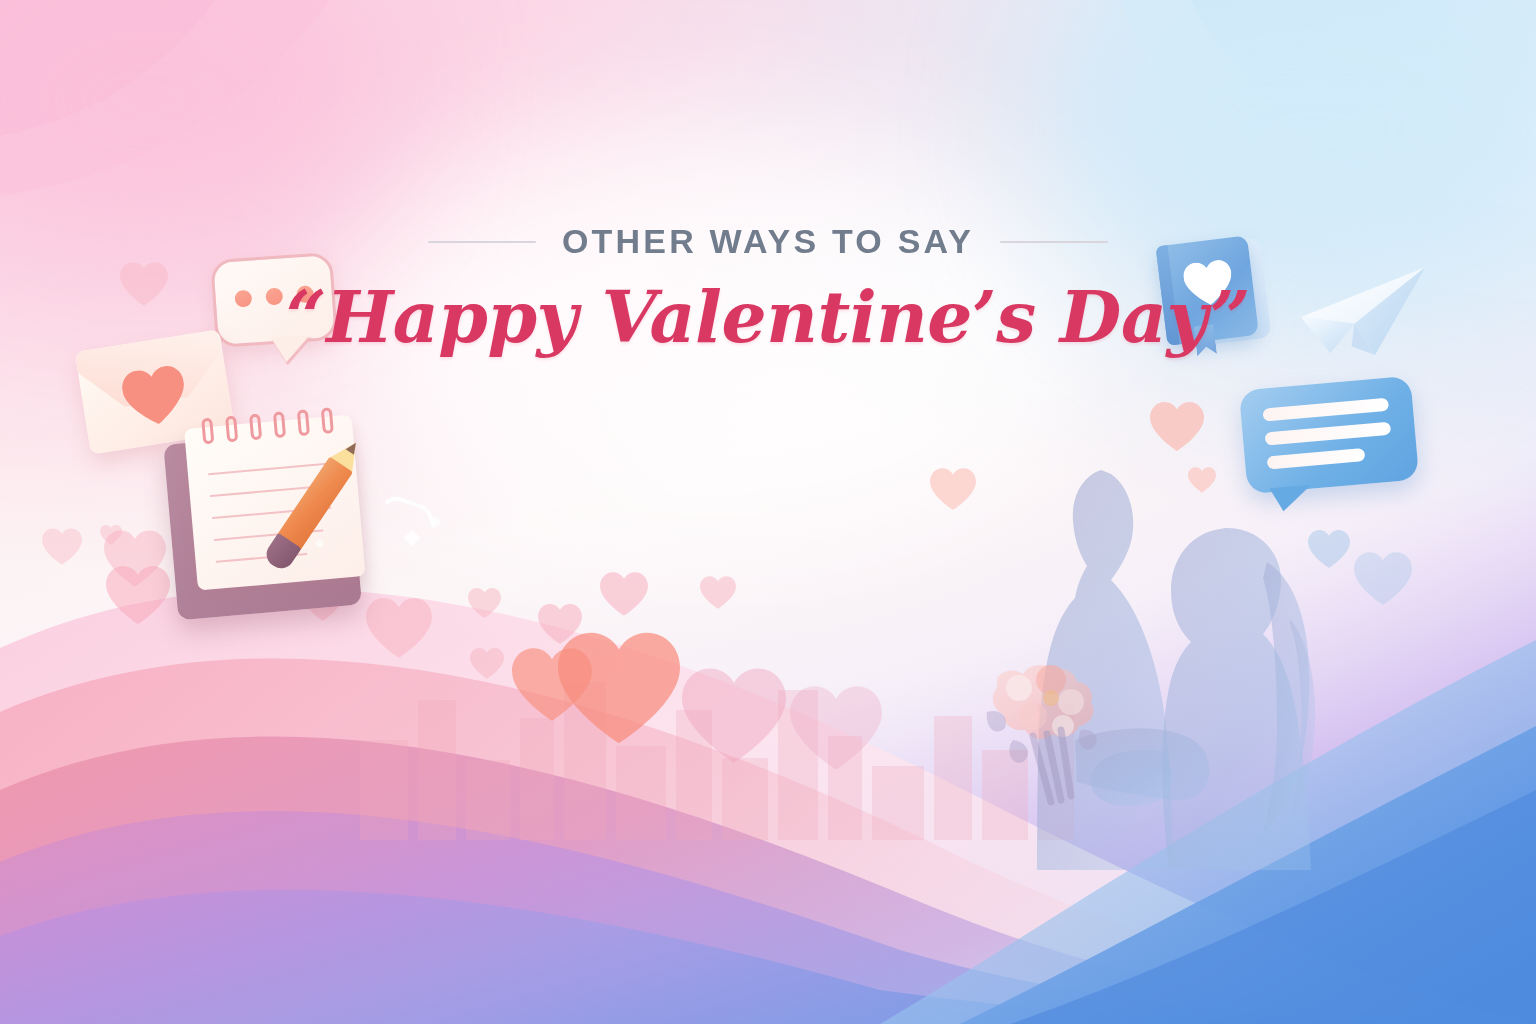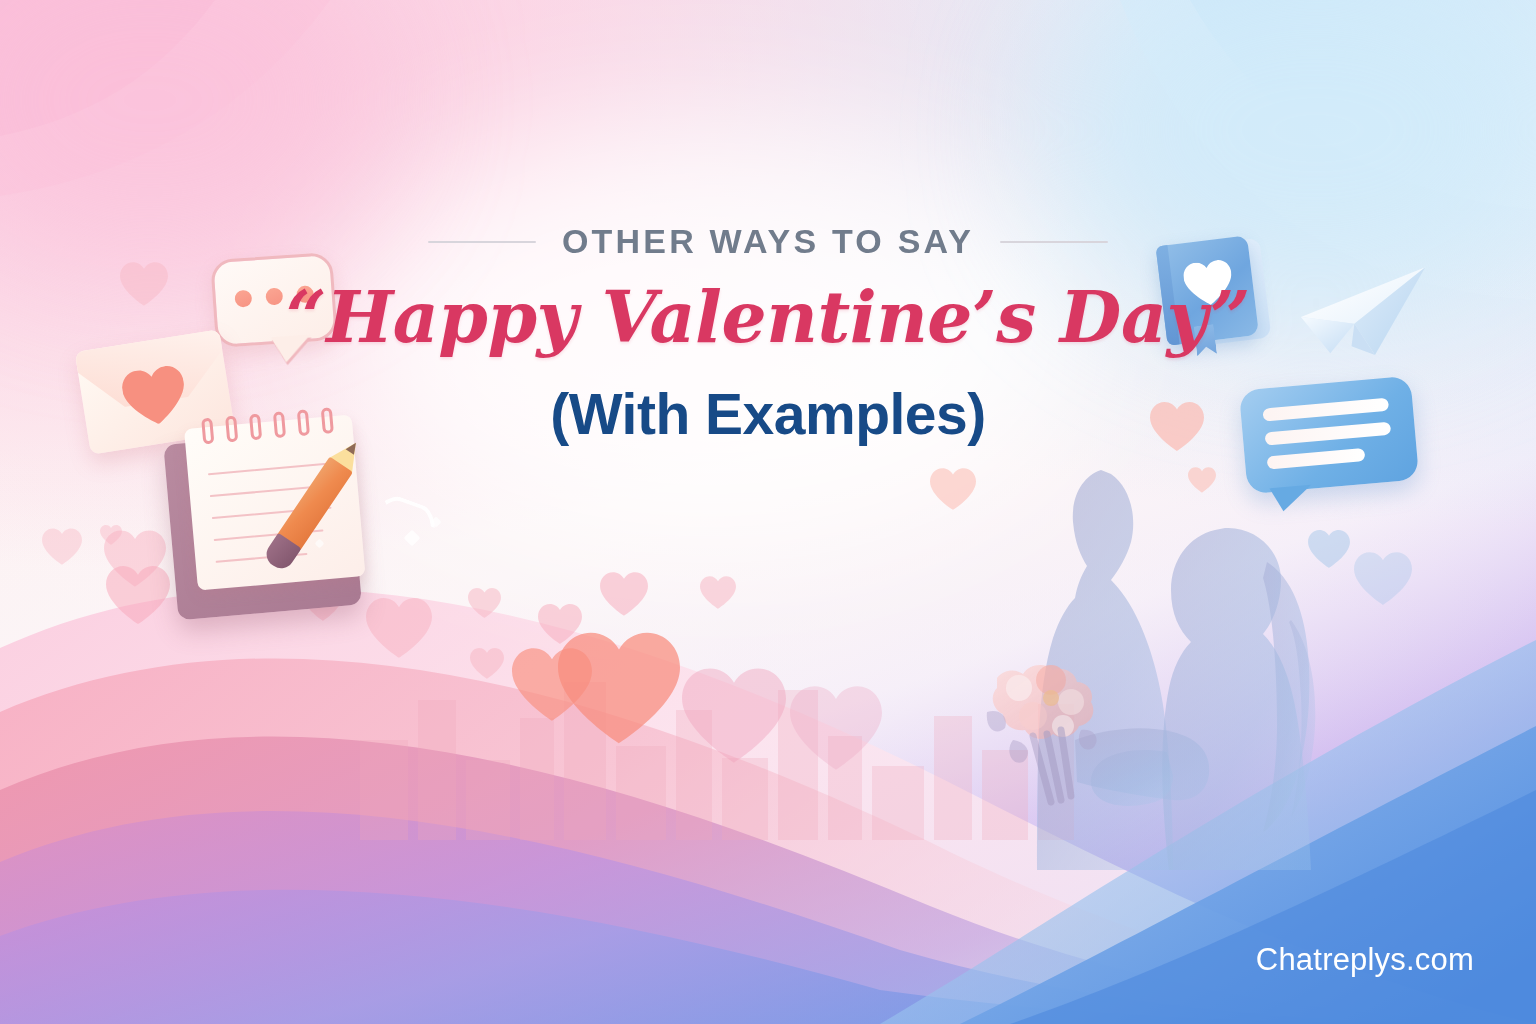--- a/index.html
+++ b/index.html
@@ -620,18 +620,16 @@
 
   <div class="content">
     <div class="eyebrow-row">
       <span class="eyebrow-line"></span>
       <span class="eyebrow-text">OTHER WAYS TO SAY</span>
       <span class="eyebrow-line"></span>
     </div>
 
     <div class="title">“Happy Valentine’s Day”</div>
 
-    <div class="subtitle">(With Examples)</div>
-  </div>
-
-  <div class="watermark">Chatreplys.com</div>
+  </div>
+
 
 </div>
 
 </body></html>

